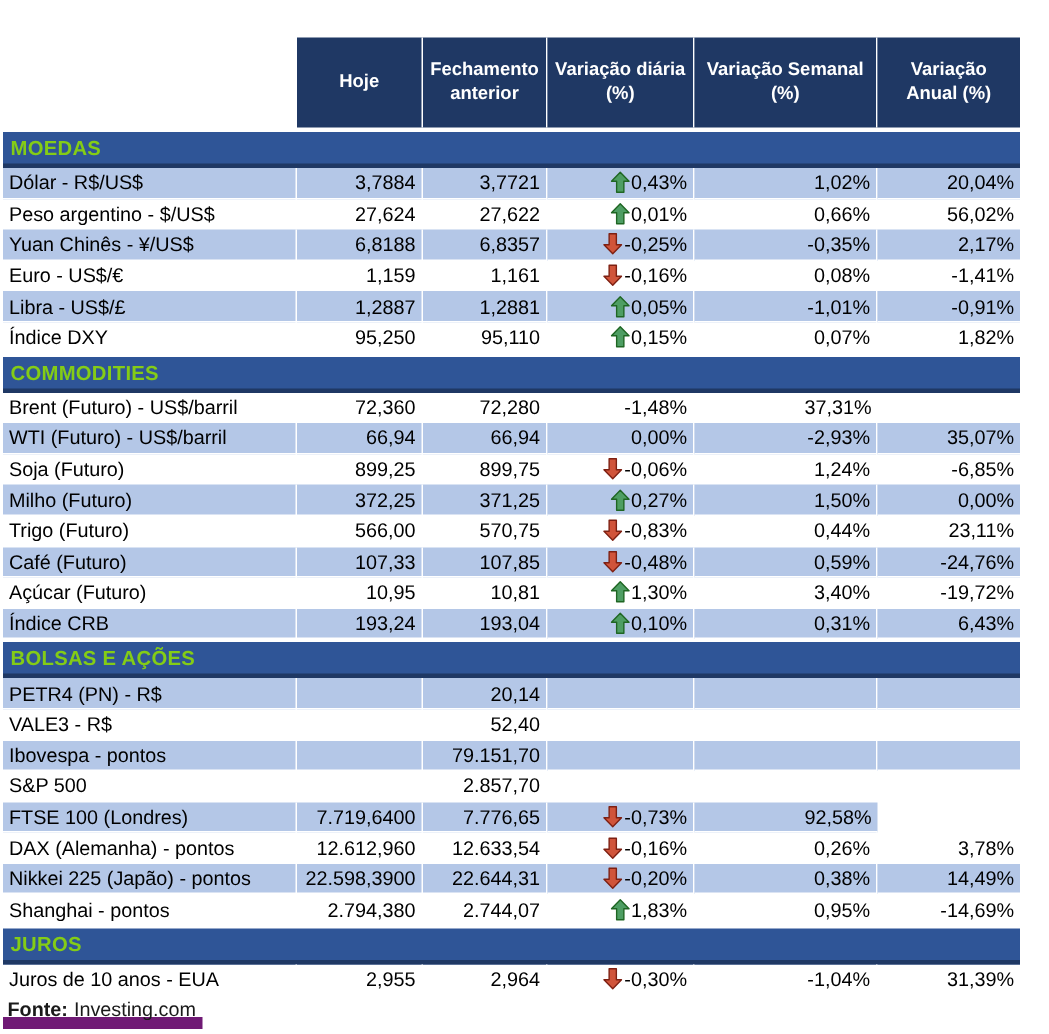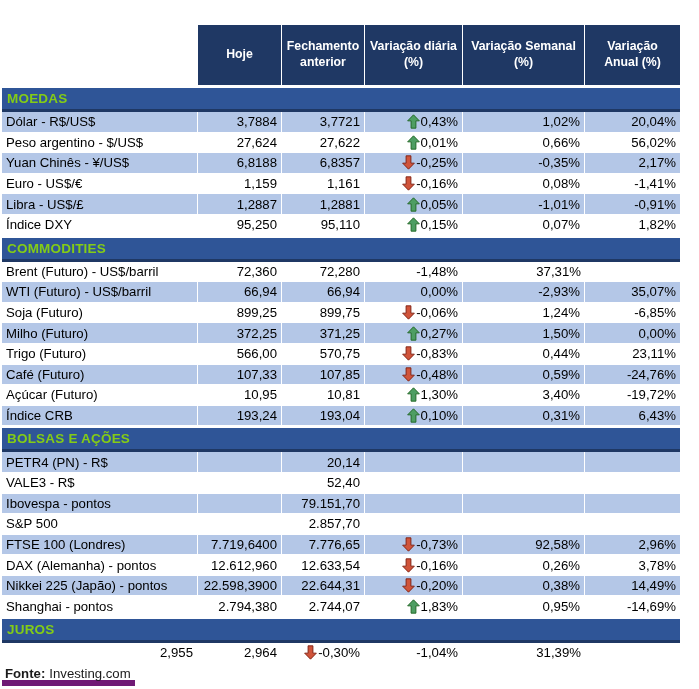--- a/index.html
+++ b/index.html
@@ -45,21 +45,21 @@
   .cell.num{justify-content:flex-end;}
   .cell.vard{justify-content:flex-end;padding-left:2px;}
   .row.shaded .cell{background:var(--row-shade);}
   .arrow{display:inline-flex;align-items:center;width:14px;height:16px;}
   .arrow svg{display:block;}
 
   
   .fonte{
     margin-top:3px;height:19px;display:inline-flex;align-items:center;
     font-size:13.2px;color:#1a1a1a;padding-left:3px;
-    border-bottom:6px solid #701a75;min-width:133px;box-sizing:border-box;
+    border-bottom:8px solid #701a75;min-width:133px;box-sizing:border-box;
   }
   .fonte .lbl{font-weight:bold;margin-right:4px;}
 </style>
 </head>
 <body>
 
 <div class="canvas">
   <div class="table-wrap">
 
     <div class="grid-row header-row">
@@ -329,21 +329,20 @@
           <div class="cell num">7.776,65</div>
           <div class="cell vard">
             <span class="arrow">
               <svg width="13" height="15" viewBox="0 0 14 16">
                 <path transform="rotate(180 7 8)" d="M7 .8 L13.3 7.3 L9.6 7.3 L9.6 15.2 L4.4 15.2 L4.4 7.3 L.7 7.3 Z" fill="#D0543A" stroke="#7E2012" stroke-width="1" stroke-linejoin="round"></path>
               </svg>
             </span>
             <span>-0,73%</span>
           </div>
           <div class="cell num">92,58%</div>
-          <div class="cell num">2,96%</div>
         </div>
         <div class="grid-row row">
           <div class="cell label">DAX (Alemanha) - pontos</div>
           <div class="cell num">12.612,960</div>
           <div class="cell num">12.633,54</div>
           <div class="cell vard">
             <span class="arrow">
               <svg width="13" height="15" viewBox="0 0 14 16">
                 <path transform="rotate(180 7 8)" d="M7 .8 L13.3 7.3 L9.6 7.3 L9.6 15.2 L4.4 15.2 L4.4 7.3 L.7 7.3 Z" fill="#D0543A" stroke="#7E2012" stroke-width="1" stroke-linejoin="round"></path>
               </svg>
@@ -380,20 +379,21 @@
             </span>
             <span>1,83%</span>
           </div>
           <div class="cell num">0,95%</div>
           <div class="cell num">-14,69%</div>
         </div>
         <div class="band">
           <span>JUROS</span>
         </div>
         <div class="grid-row row">
+          <div class="cell label">Juros de 10 anos - EUA</div>
           <div class="cell num">2,955</div>
           <div class="cell num">2,964</div>
           <div class="cell vard">
             <span class="arrow">
               <svg width="13" height="15" viewBox="0 0 14 16">
                 <path transform="rotate(180 7 8)" d="M7 .8 L13.3 7.3 L9.6 7.3 L9.6 15.2 L4.4 15.2 L4.4 7.3 L.7 7.3 Z" fill="#D0543A" stroke="#7E2012" stroke-width="1" stroke-linejoin="round"></path>
               </svg>
             </span>
             <span>-0,30%</span>
           </div>

